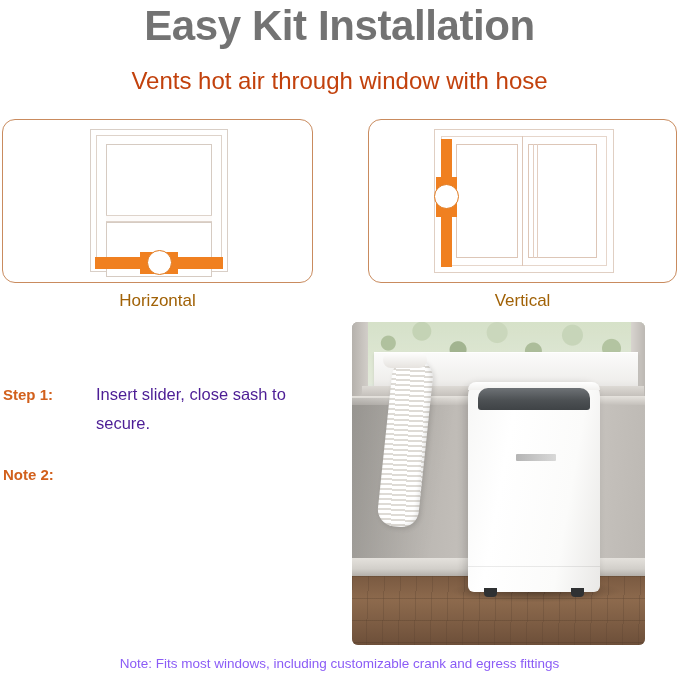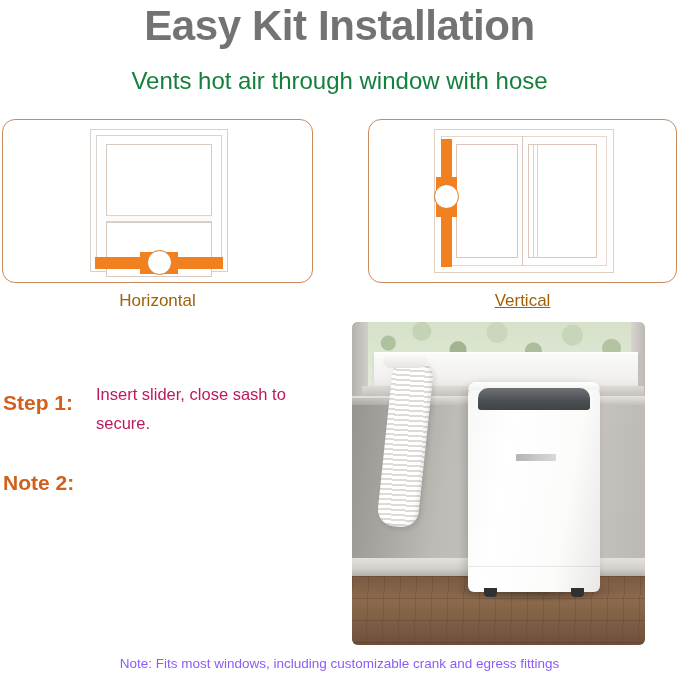--- a/index.html
+++ b/index.html
@@ -30,21 +30,21 @@
     white-space: nowrap;
   }
   .subtitle {
     position: absolute;
     left: 0; top: 66px;
     width: 679px;
     text-align: center;
     font-size: 24px;
     line-height: 30px;
     font-weight: normal;
-    color: #15803d;
+    color: #c2410c;
     white-space: nowrap;
   }
 
   
   .panel {
     position: absolute;
     top: 119px;
     height: 164px;
     box-sizing: border-box;
     border: 1.3px solid #c98b5e;
@@ -56,21 +56,21 @@
 
   .panel-label {
     position: absolute;
     top: 290px;
     font-size: 17px;
     line-height: 22px;
     color: #a16207;
     text-align: center;
   }
   .panel-label-left  { left: 2px;   width: 311px; }
-  .panel-label-right { left: 368px; width: 309px; text-decoration: underline; }
+  .panel-label-right { left: 368px; width: 309px; }
 
   
   .hwin { position: absolute; left: 87px; top: 9px; width: 138px; height: 143px; }
   .hwin-outer {
     position: absolute; left: 0; top: 0; right: 0; bottom: 0;
     border: 1px solid #d9cfc7; background: #fff; box-sizing: border-box;
   }
   .hwin-inner {
     position: absolute; left: 6px; top: 6px; right: 6px; bottom: 6px;
     border: 1px solid #ded3ca; box-sizing: border-box;
@@ -143,27 +143,27 @@
   .vbolt {
     position: absolute; left: 0px; top: 55px; width: 25px; height: 25px;
     background: #ffffff; border: 1.2px solid #E07A20; border-radius: 50%;
     box-sizing: border-box;
   }
 
   
   .steps { position: absolute; left: 3px; top: 380px; width: 336px; }
   .step-row { position: relative; margin-bottom: 22px; }
   .step-key {
-    position: absolute; left: 0; top: 8px;
-    font-size: 21px; line-height: 29px; font-weight: bold;
+    position: absolute; left: 0; top: 0;
+    font-size: 15px; line-height: 29px; font-weight: bold;
     color: #D2601C; white-space: nowrap;
   }
   .step-text {
     margin-left: 93px;
-    font-size: 16.5px; line-height: 29px; color: #be185d;
+    font-size: 16.5px; line-height: 29px; color: #4c1d95;
   }
 
   
   .photo {
     position: absolute;
     left: 352px; top: 322px;
     width: 293px; height: 323px;
     border-radius: 6px;
     overflow: hidden;
     background: #c9c6c2;

